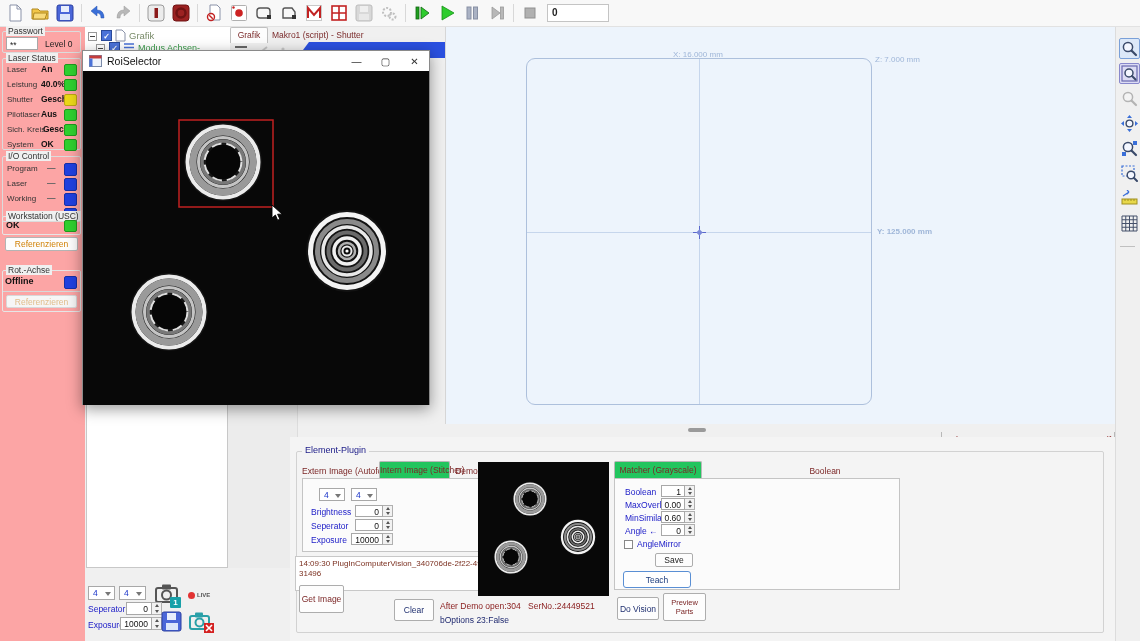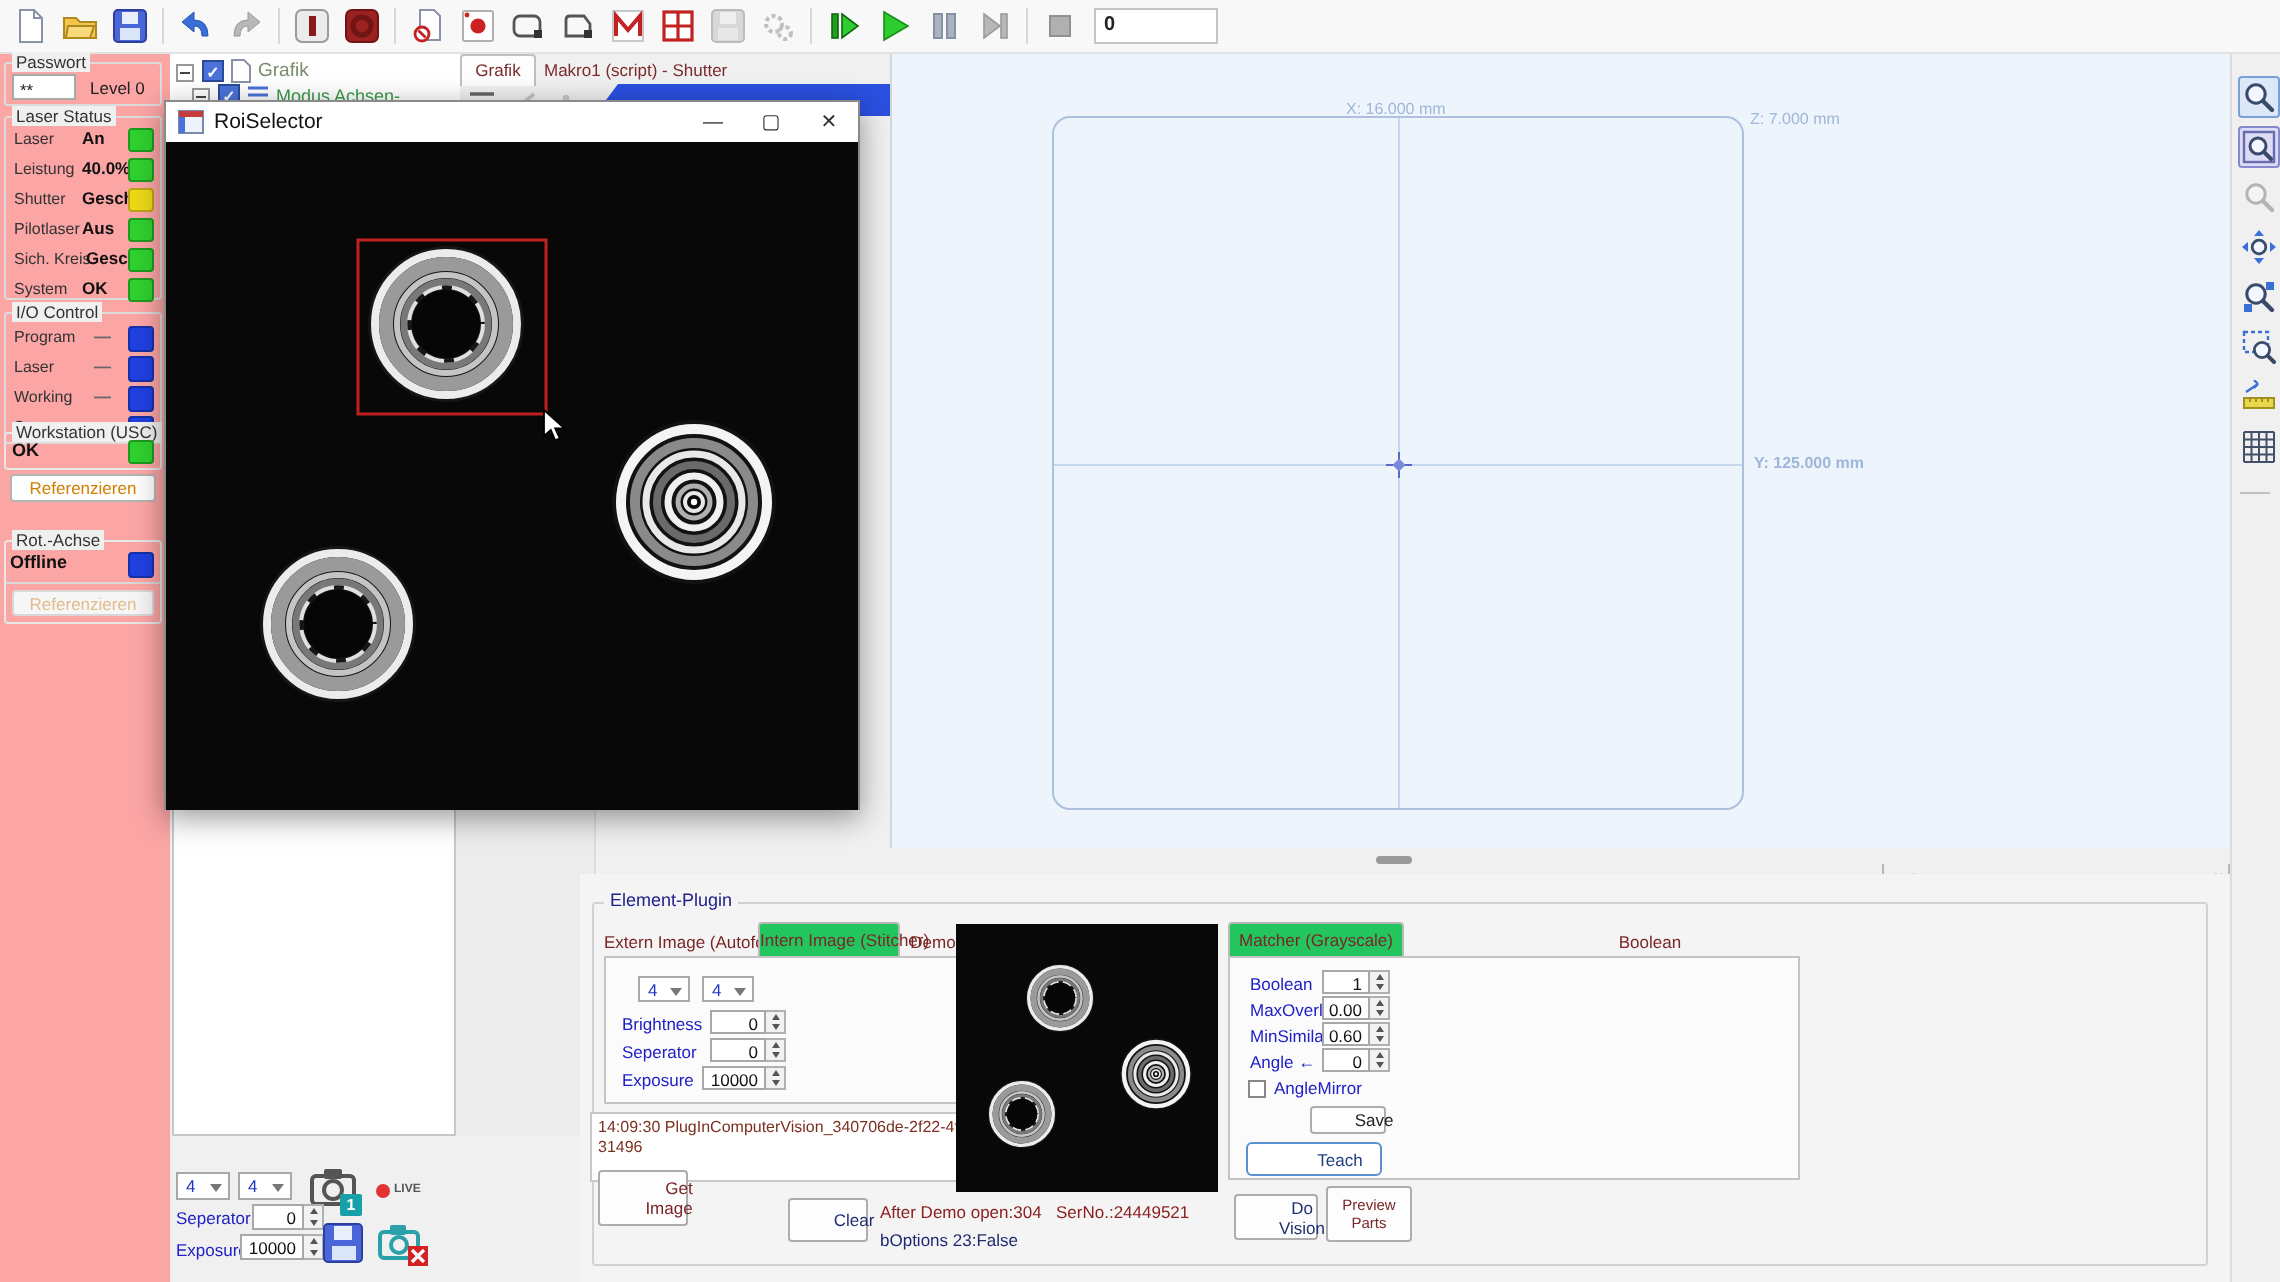--- a/index.html
+++ b/index.html
@@ -71,21 +71,21 @@
   
   .plugin{left:290px;top:437px;width:825px;height:204px;background:#f4f4f4;}
   .gbox{position:absolute;left:6px;top:14px;width:808px;height:182px;border:1px solid #d2d2d2;border-radius:2px;}
   .glabel{position:absolute;left:12px;top:8px;background:#f4f4f4;padding:0 3px;font-size:9px;color:#20208a;z-index:2;}
   .tab{position:absolute;font-size:8.5px;color:#7b2626;text-align:center;line-height:14px;white-space:nowrap;}
   .tab.active{background:#22c55e;border:1px solid #b8b8b8;border-bottom:none;border-radius:2px 2px 0 0;line-height:16px;z-index:2;}
   .tcontent{position:absolute;background:#fbfbfb;border:1px solid #c4c4c4;}
   .plabel{position:absolute;font-size:8.5px;color:#2020c8;white-space:nowrap;}
   .pfield{position:absolute;background:#fff;border:1px solid #a8a8a8;font-size:8.5px;text-align:right;padding:1px 3px 0 0;color:#111;}
   .btn{position:absolute;background:#fdfdfd;border:1px solid #adadad;border-radius:2px;text-align:center;font-size:8.5px;
-       display:flex;align-items:center;justify-content:center;padding-left:26px;}
+       display:flex;align-items:center;justify-content:center;}
   .log{left:5px;top:119px;width:263px;height:35px;background:#fff;border:1px solid #c8c8c8;font-size:8px;
        color:#7b3020;line-height:9.5px;padding:2px 14px 2px 3px;word-break:break-all;}
   .sbar{position:absolute;right:0;top:0;width:11px;height:100%;background:#f0f0f0;border-left:1px solid #d8d8d8;}
   .sbar::before{content:"";position:absolute;top:3px;left:2.5px;border-left:3px solid transparent;border-right:3px solid transparent;border-bottom:4px solid #888;}
   .sbar::after{content:"";position:absolute;bottom:3px;left:2.5px;border-left:3px solid transparent;border-right:3px solid transparent;border-top:4px solid #888;}
   .info1{position:absolute;font-size:8.5px;color:#8b2020;white-space:nowrap;}
   .info2{position:absolute;font-size:8.5px;color:#202a70;white-space:nowrap;}
   .ckbox{position:absolute;width:9px;height:9px;background:#fff;border:1px solid #888;}
   
   .camlbl{position:absolute;font-size:8.5px;color:#2020c8;white-space:nowrap;}

